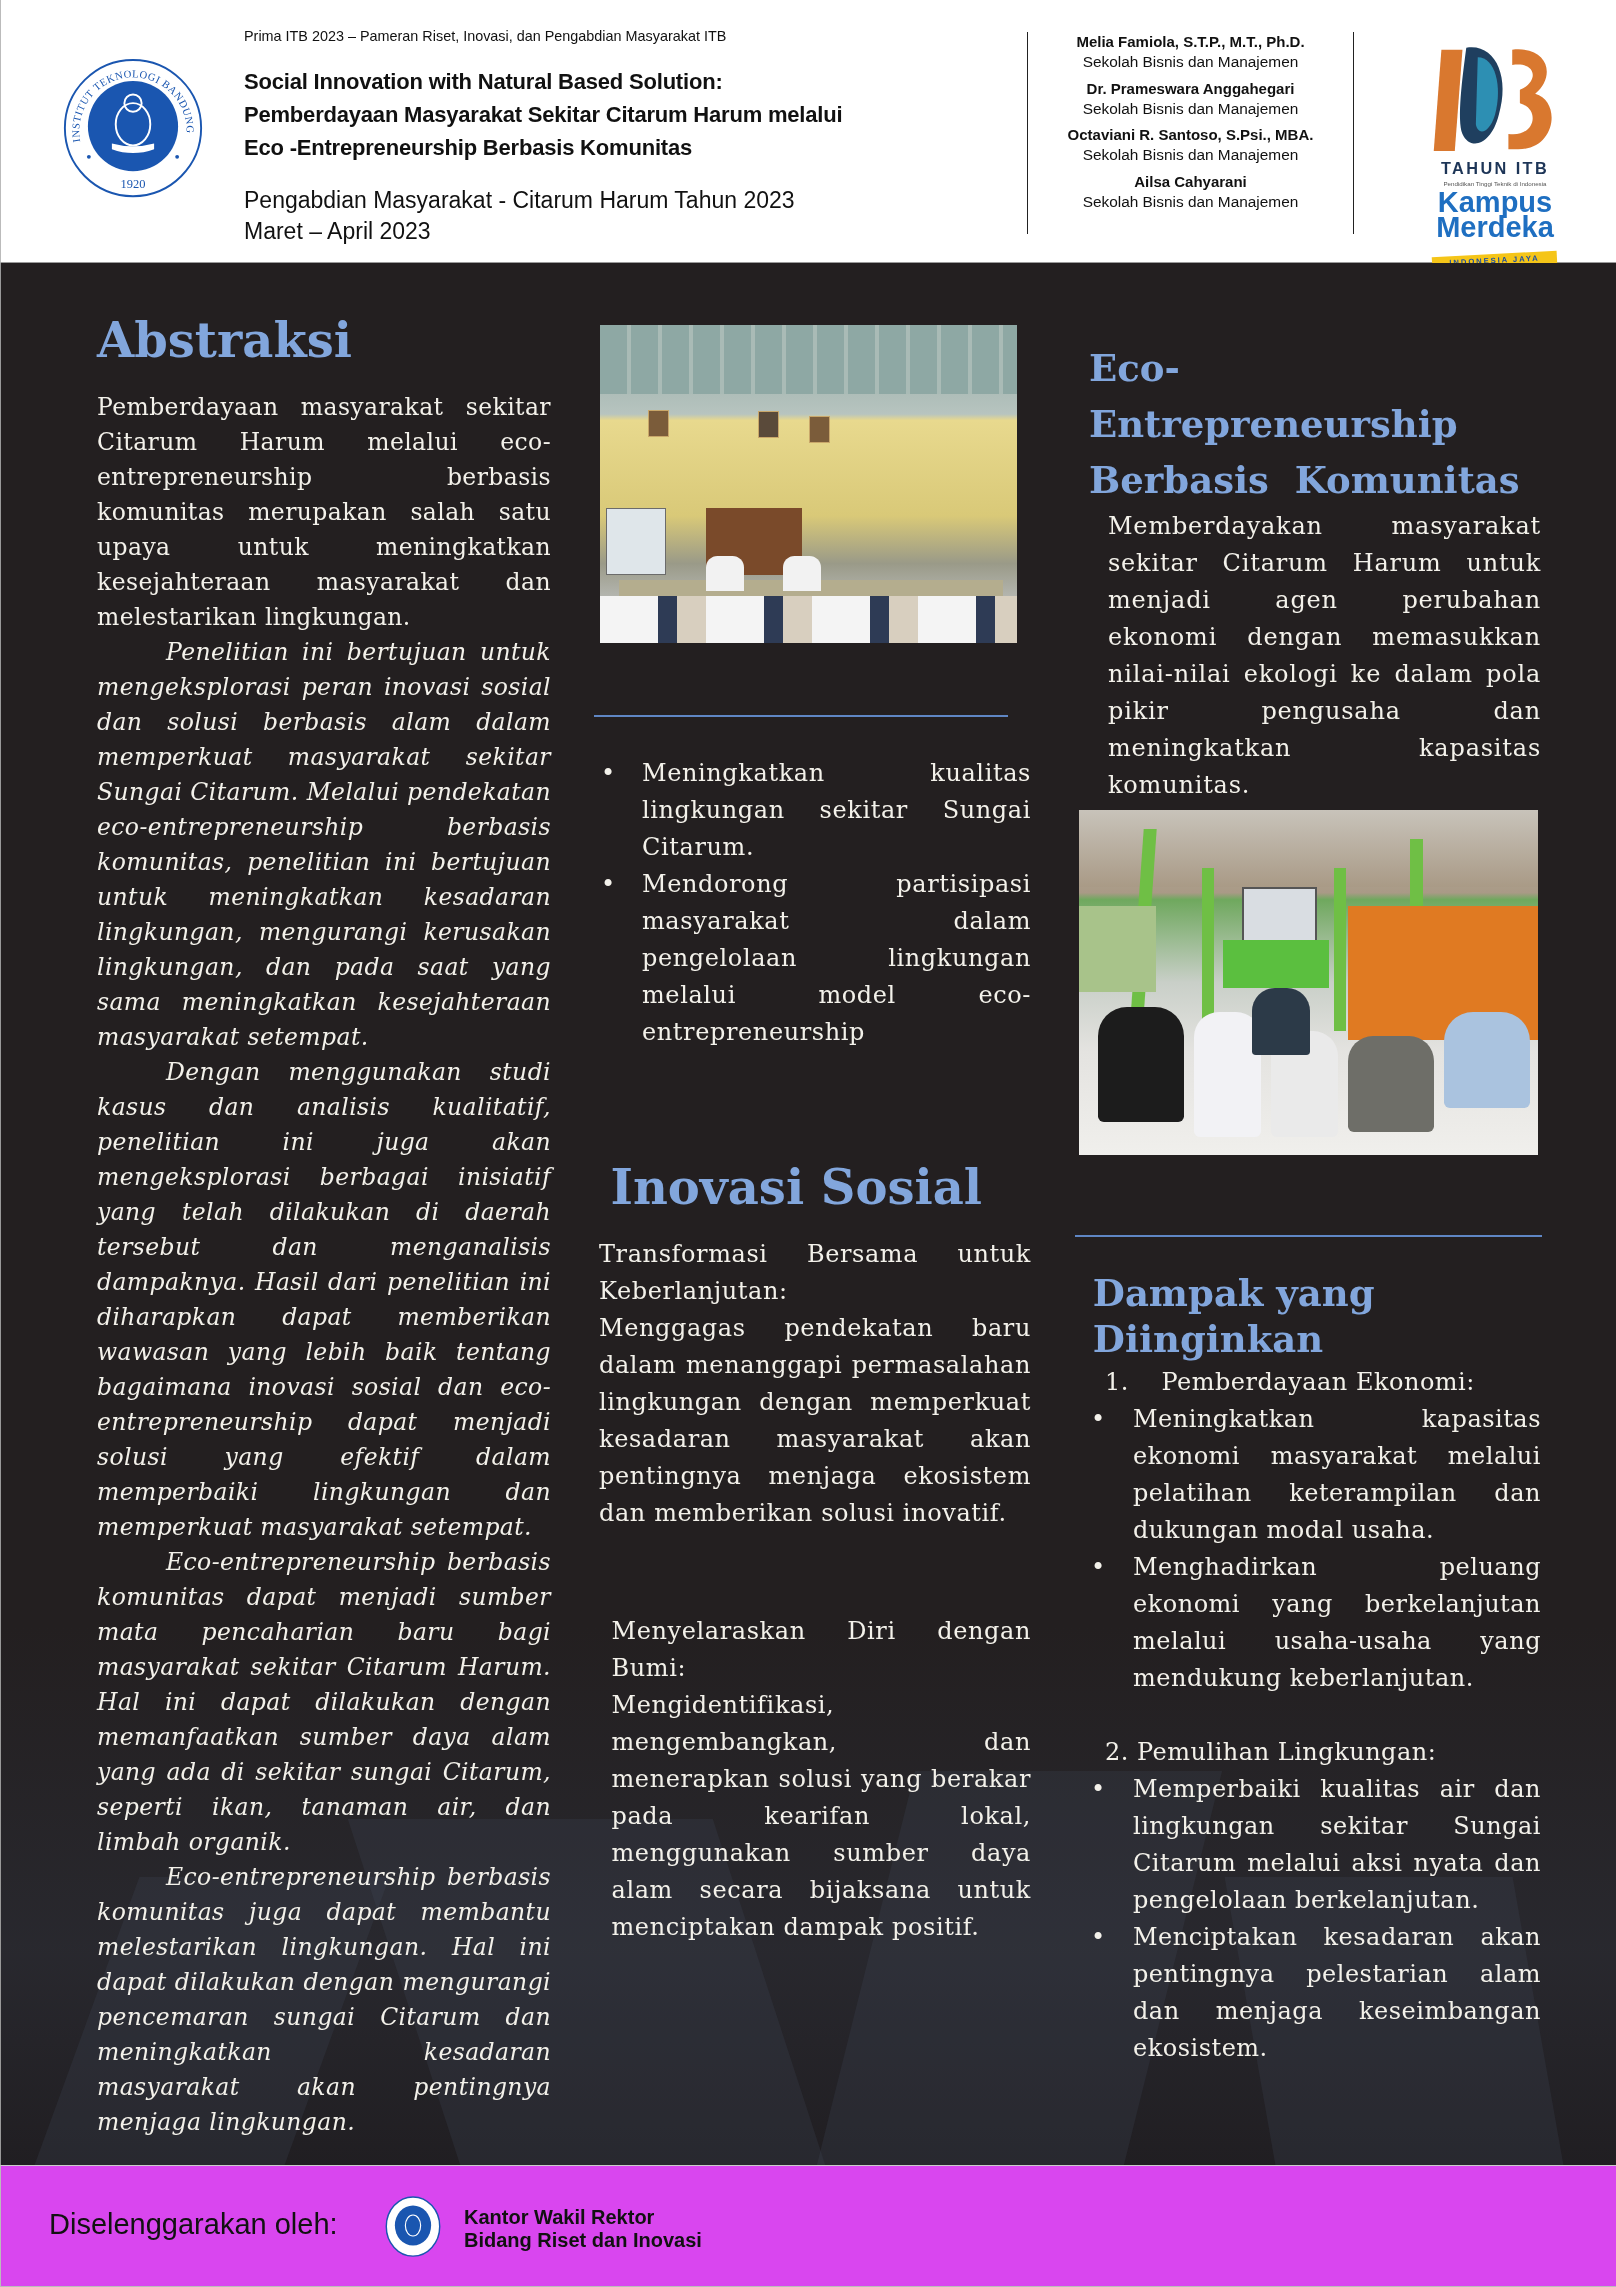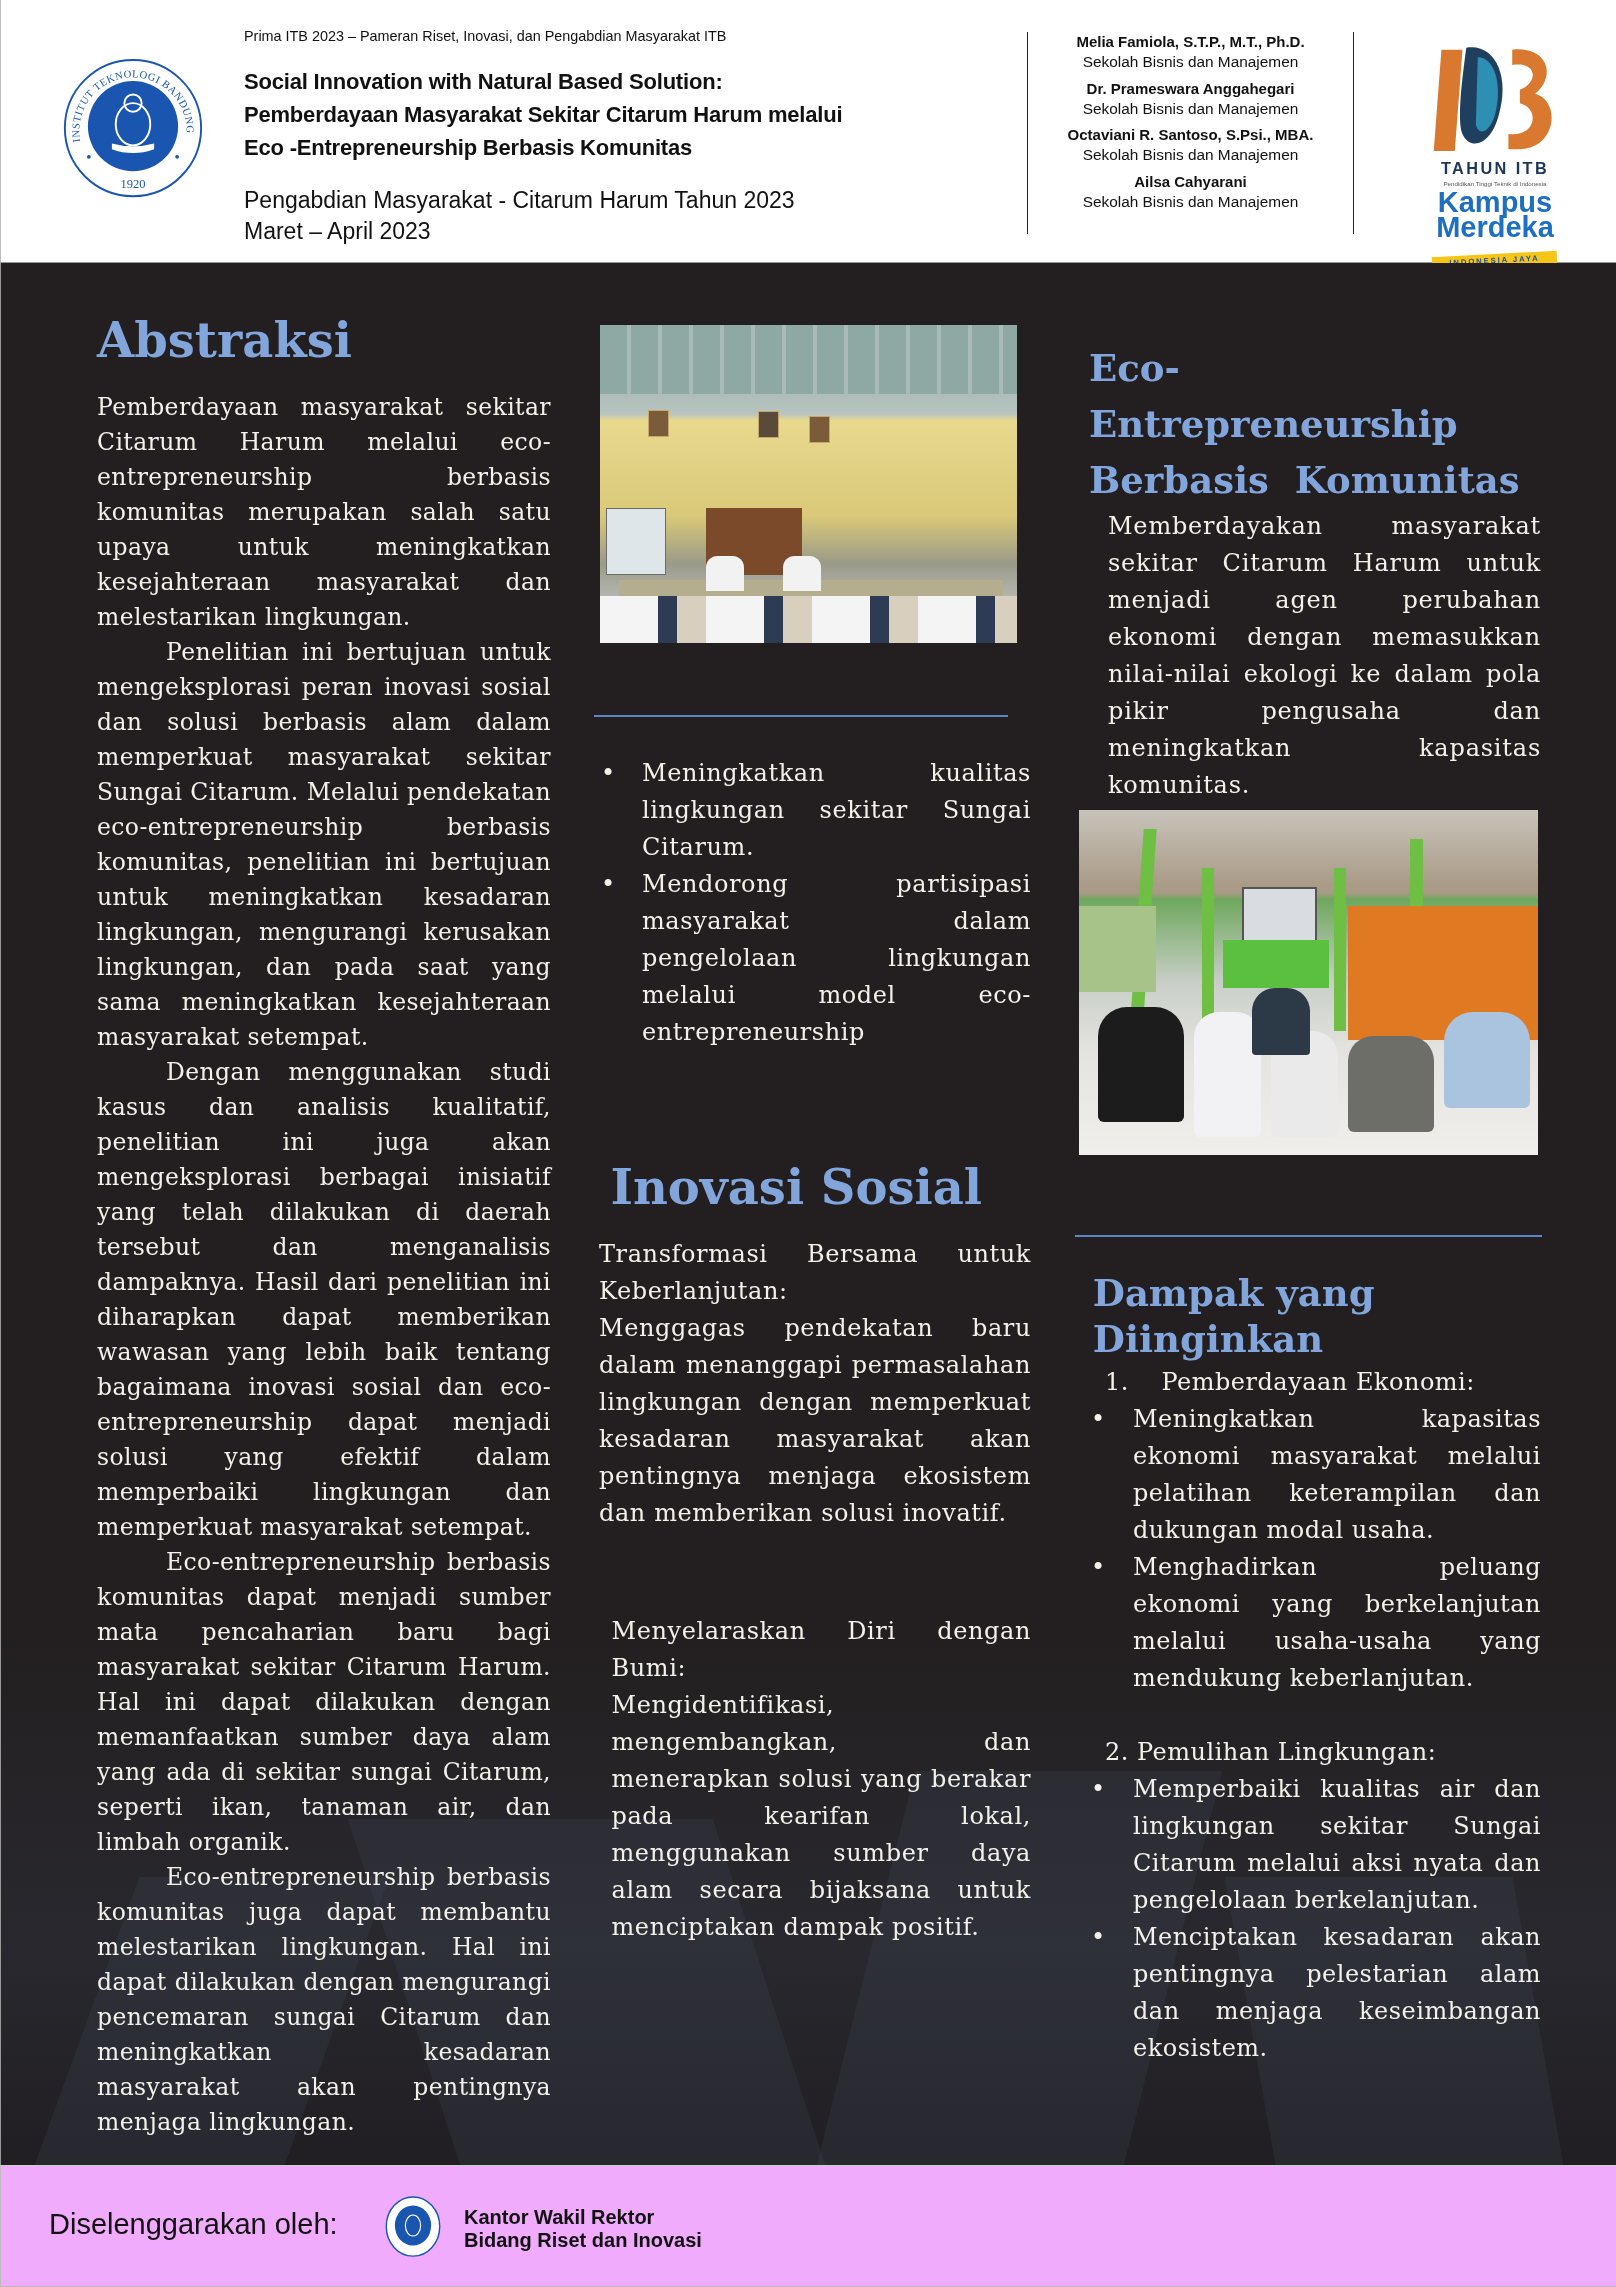--- a/index.html
+++ b/index.html
@@ -24,21 +24,21 @@
   .kampus-band { position: absolute; left: 1431px; top: 254px; width: 125px; height: 13.4px; background: #f5c518; transform: rotate(-3deg); font-family: "Liberation Sans", "DejaVu Sans", sans-serif; font-size: 7.7px; font-weight: bold; letter-spacing: 1.9px; color: #1f4fa0; text-align: center; line-height: 13.4px; }
 
   
   .main { position: absolute; left: 0; top: 263px; width: 1617px; height: 1902px; background: #231f20; overflow: hidden; border-left: 1px solid #999; border-right: 1px solid #999; }
   .watermark { position: absolute; left: 0; bottom: 0; width: 1617px; height: 538px; background: linear-gradient(180deg, rgba(35,31,32,0) 0%, rgba(45,48,58,0.55) 60%, rgba(32,30,34,0.9) 100%); }
   .wm-shape { position: absolute; background: rgba(70,78,96,0.22); }
 
   .section-h { color: #82a6dc; font-family: "DejaVu Serif", "Liberation Serif", serif; font-weight: bold; }
   .txt { color: #f3f1ea; font-family: "DejaVu Serif", "Liberation Serif", serif; font-size: 24px; line-height: 36px; text-align: justify; text-align-last: left; }
   .txt p { margin: 0; }
-  .indent { text-indent: 69px; }
+  .indent { text-indent: 69px; font-style: italic; }
 
   .col1 { position: absolute; left: 96px; top: 48px; width: 454px; }
   .col1 .section-h { font-size: 48px; line-height: 58px; margin-bottom: 21px; }
   .col1 .txt { font-size: 23.5px; line-height: 35px; letter-spacing: 0.4px; }
 
   .photo { position: absolute; overflow: hidden; }
   .photo1 { left: 599px; top: 62px; width: 417px; height: 318px; background: linear-gradient(180deg, #8fa6a2 0%, #b7c4bf 28%, #e8d98e 30%, #d9c978 60%, #9a9a88 75%, #d8dce6 100%); }
   .photo2 { left: 1078px; top: 547px; width: 459px; height: 345px; background: linear-gradient(180deg, #bdb7ad 0%, #a99a86 24%, #6fa85e 26%, #c9cfc8 50%, #e4e3e0 70%, #f0efec 100%); }
   .ph-el { position: absolute; }
 
@@ -66,21 +66,21 @@
   .eco .section-h { font-size: 37px; line-height: 56px; }
   .eco .txt { margin-left: 19px; font-size: 24px; line-height: 37px; letter-spacing: 0.8px; }
   .dampak { top: 1007px; }
   .dampak .section-h { font-size: 37px; line-height: 46px; margin-left: 3.8px; margin-bottom: 1.9px; }
   .dampak .txt { font-size: 24px; line-height: 37px; letter-spacing: 0.5px; }
   .list-h { margin-left: 16px; }
   .dampak .bullets li { padding-left: 44px; }
   .gap { height: 37px; }
 
   
-  .footer { position: absolute; left: 0; top: 2165px; width: 1617px; height: 122px; background: #f0abfc; border: 1px solid #bbb; border-top: 1.9px solid #ccc; font-family: "Liberation Sans", "DejaVu Sans", sans-serif; }
+  .footer { position: absolute; left: 0; top: 2165px; width: 1617px; height: 122px; background: #d946ef; border: 1px solid #bbb; border-top: 1.9px solid #ccc; font-family: "Liberation Sans", "DejaVu Sans", sans-serif; }
   .organized { position: absolute; left: 48px; top: 42px; font-size: 29px; color: #111; font-weight: 300; }
   .logo-small { position: absolute; left: 382px; top: 29px; width: 60px; height: 63px; }
   .org-name { position: absolute; left: 463px; top: 40px; font-size: 20px; font-weight: bold; line-height: 23px; color: #111; }
 </style>
 </head>
 <body>
 
 <div class="header">
   <svg class="logo-itb" viewBox="0 0 148 152">
     <circle cx="74" cy="74" r="71" fill="#fff" stroke="#1a56b0" stroke-width="2"></circle>

